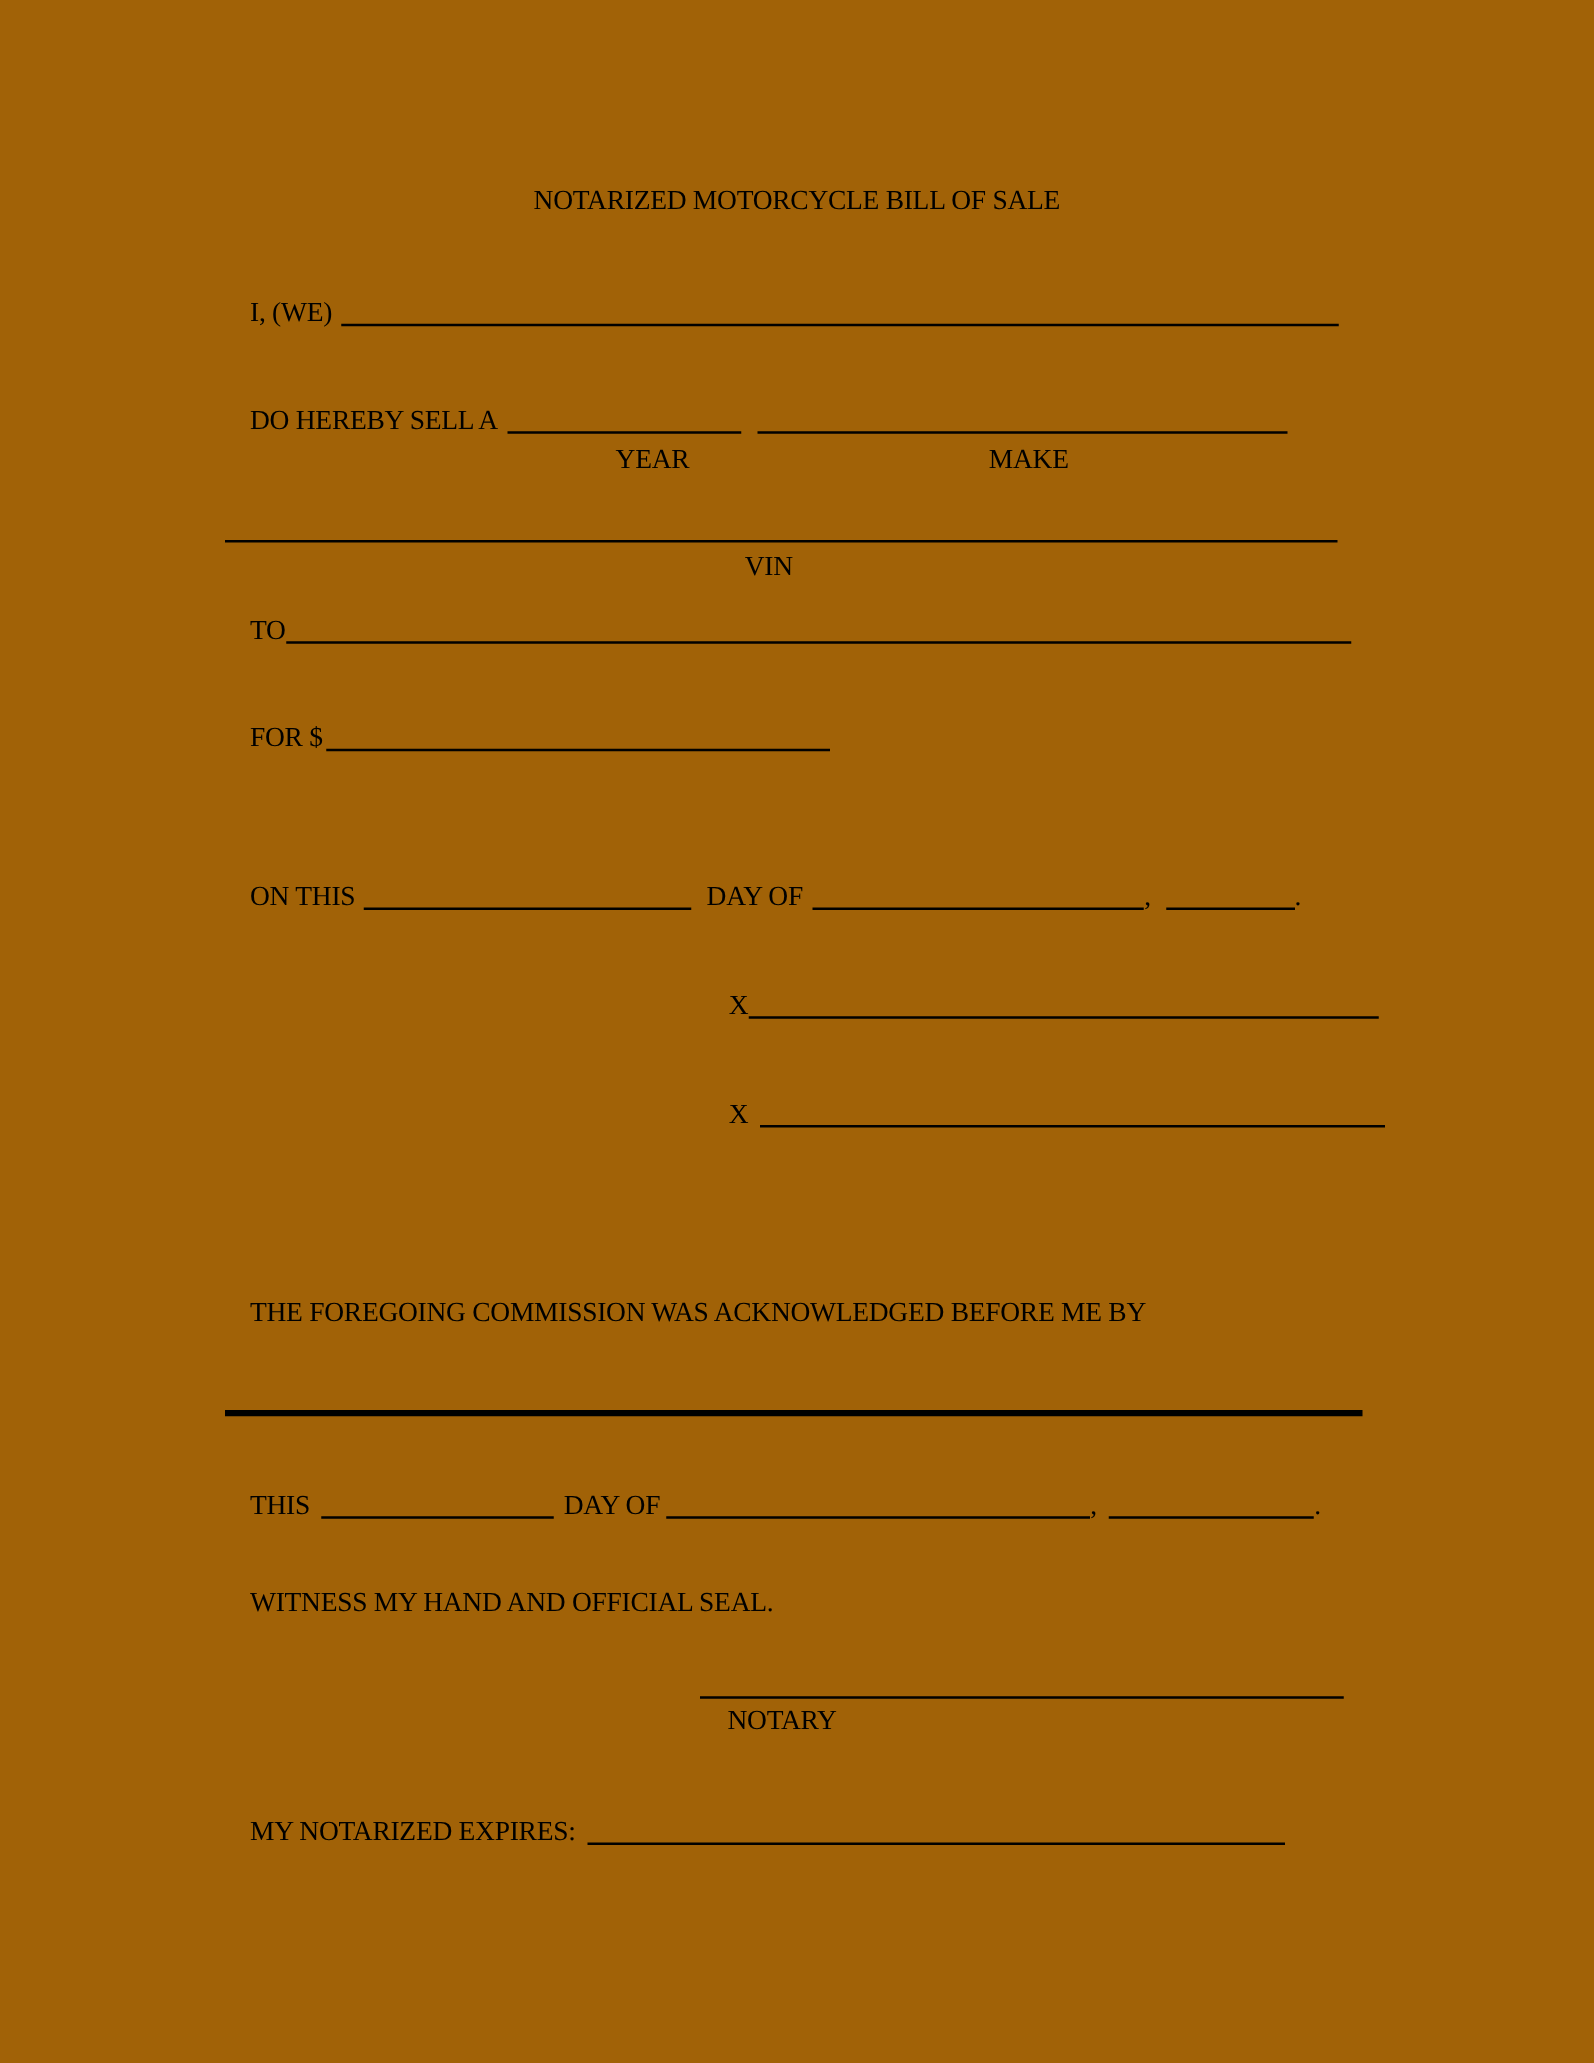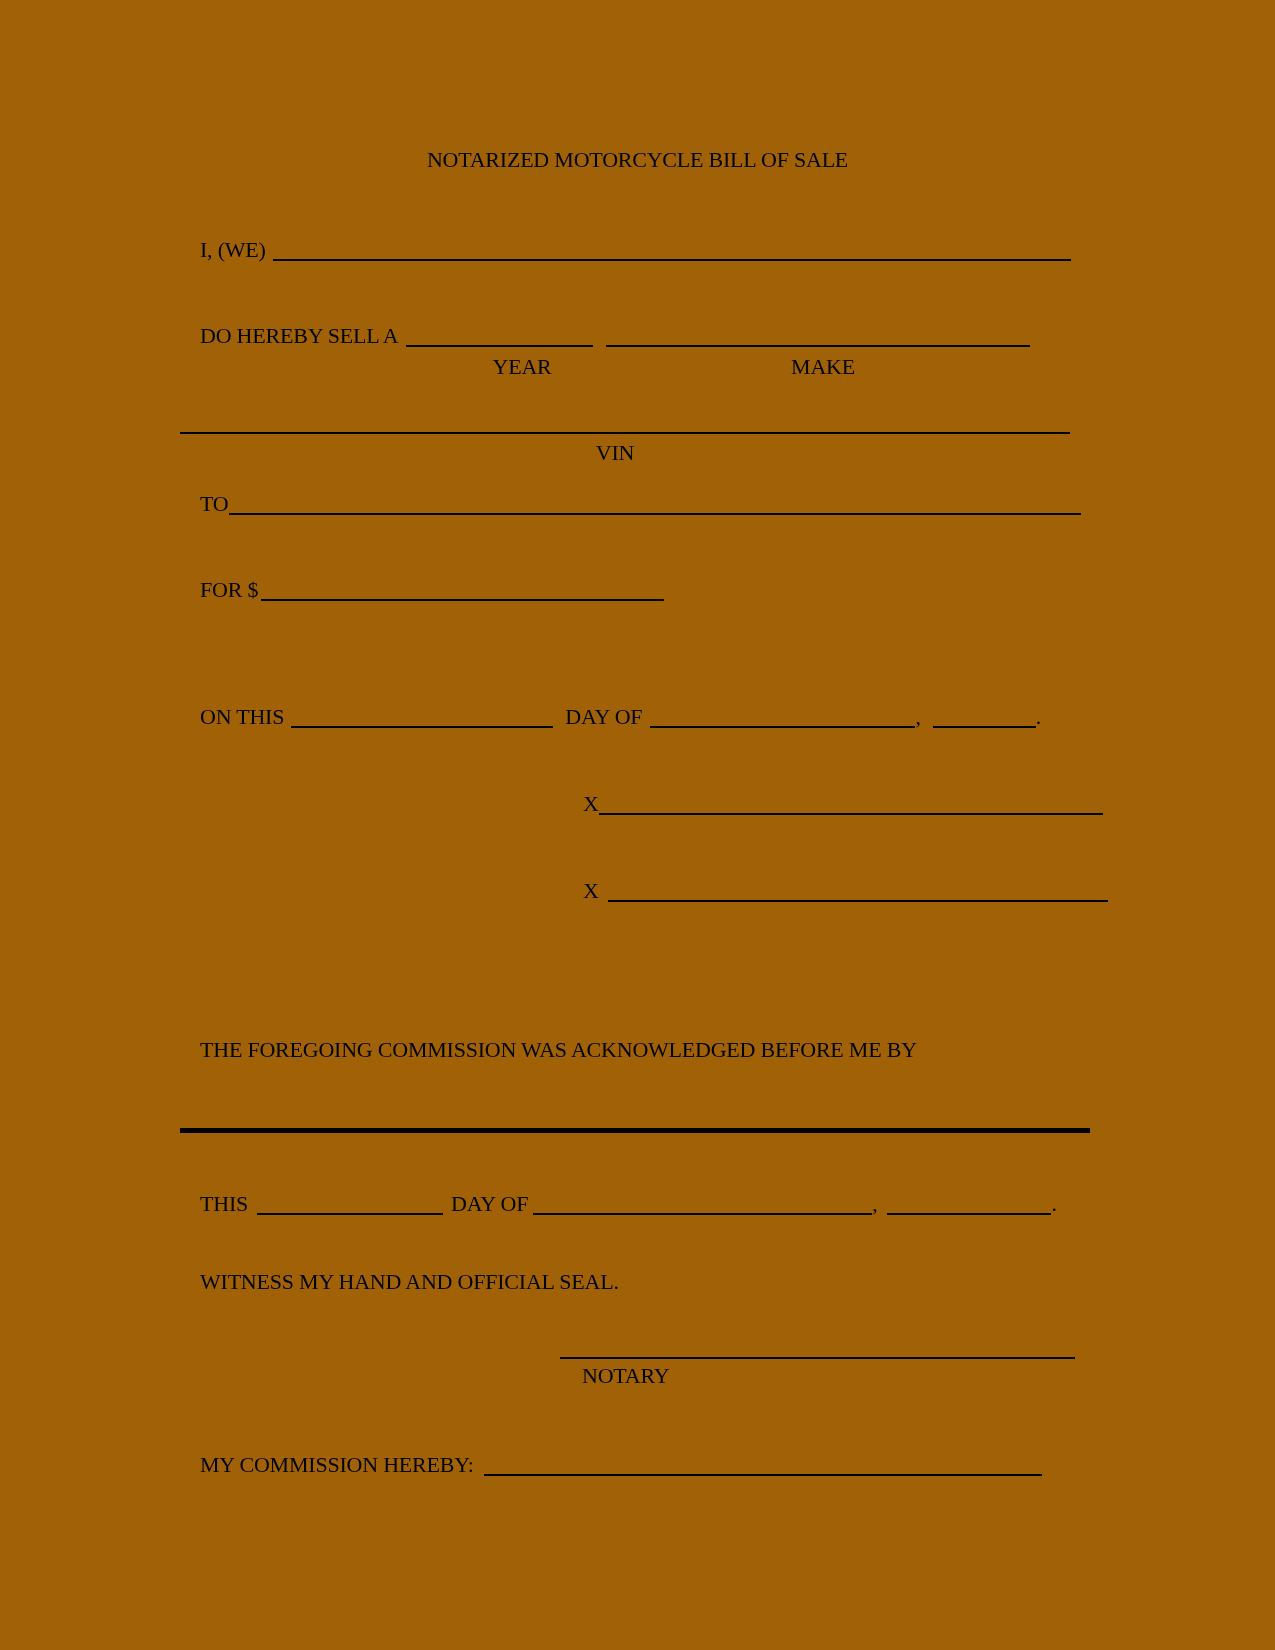--- a/index.html
+++ b/index.html
@@ -100,16 +100,16 @@
   <div class="row" style="top:1269px">WITNESS MY HAND AND OFFICIAL SEAL.</div>
 
   <div class="row" style="top:1191px">
     <span>THIS</span><span class="blank" style="width:186px;margin-left:9px"></span><span style="margin-left:8px">DAY OF</span><span class="blank" style="width:339px;margin-left:5px"></span><span>,</span><span class="blank" style="width:164px;margin-left:10px"></span><span>.</span>
   </div>
 
   <div class="rule" style="top:1357px;left:560px;width:515px"></div>
   <div class="row" style="top:1363px;left:562px">NOTARY</div>
 
   <div class="row" style="top:1452px">
-    <span>MY COMMISSION HEREBY:</span><span class="blank" style="width:558px;margin-left:10px"></span>
+    <span>MY NOTARIZED EXPIRES:</span><span class="blank" style="width:558px;margin-left:10px"></span>
   </div>
 
 </div>
 
 </body></html>

